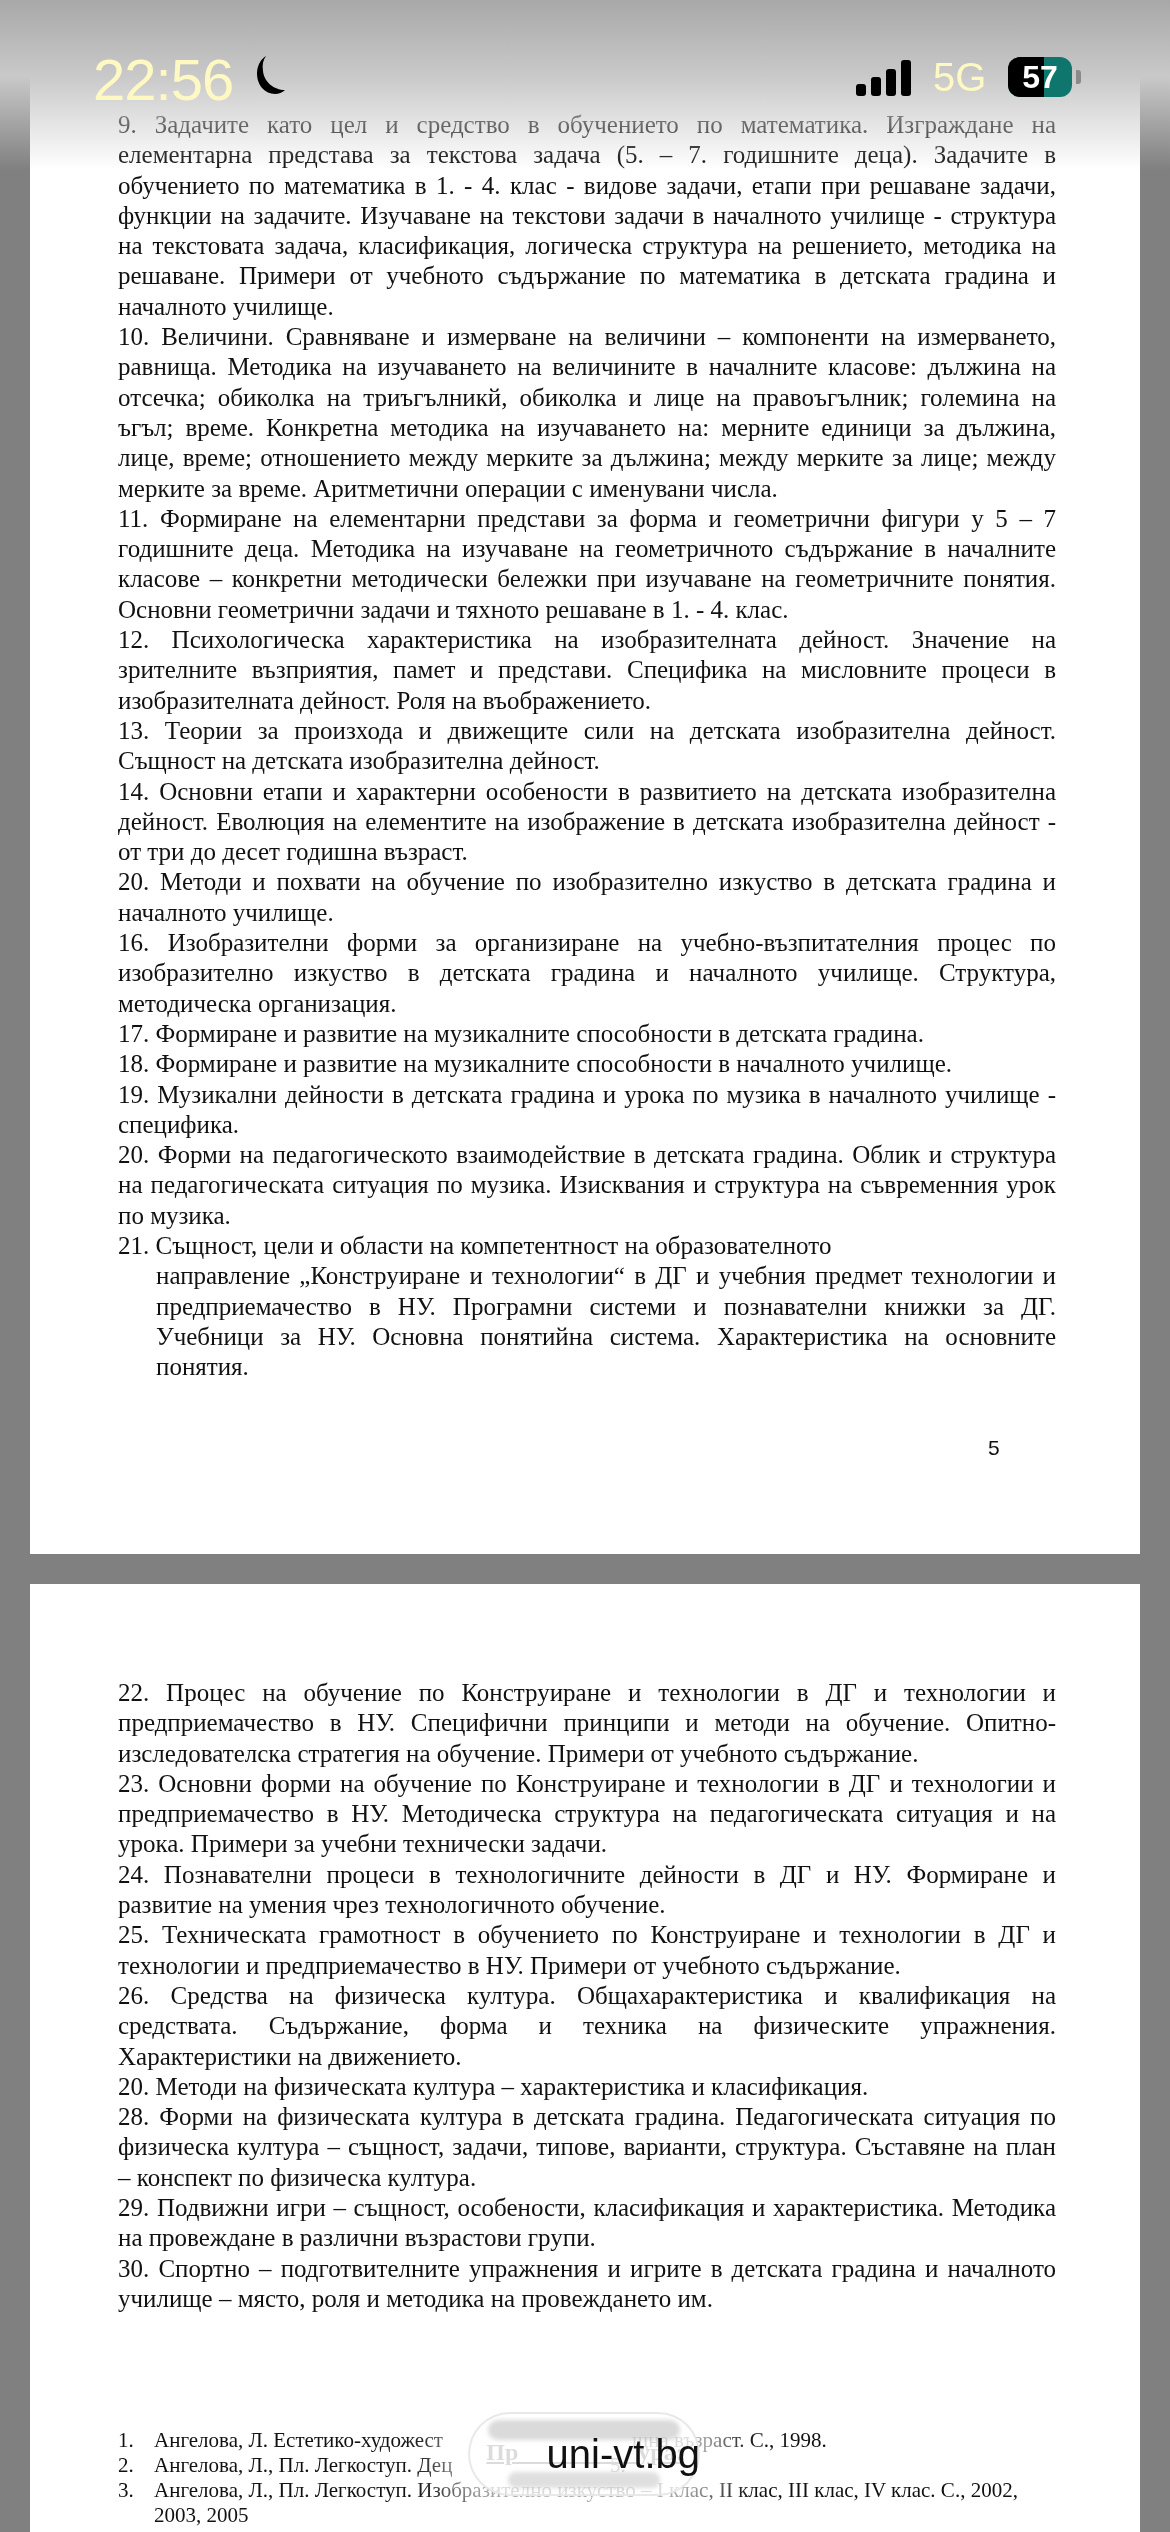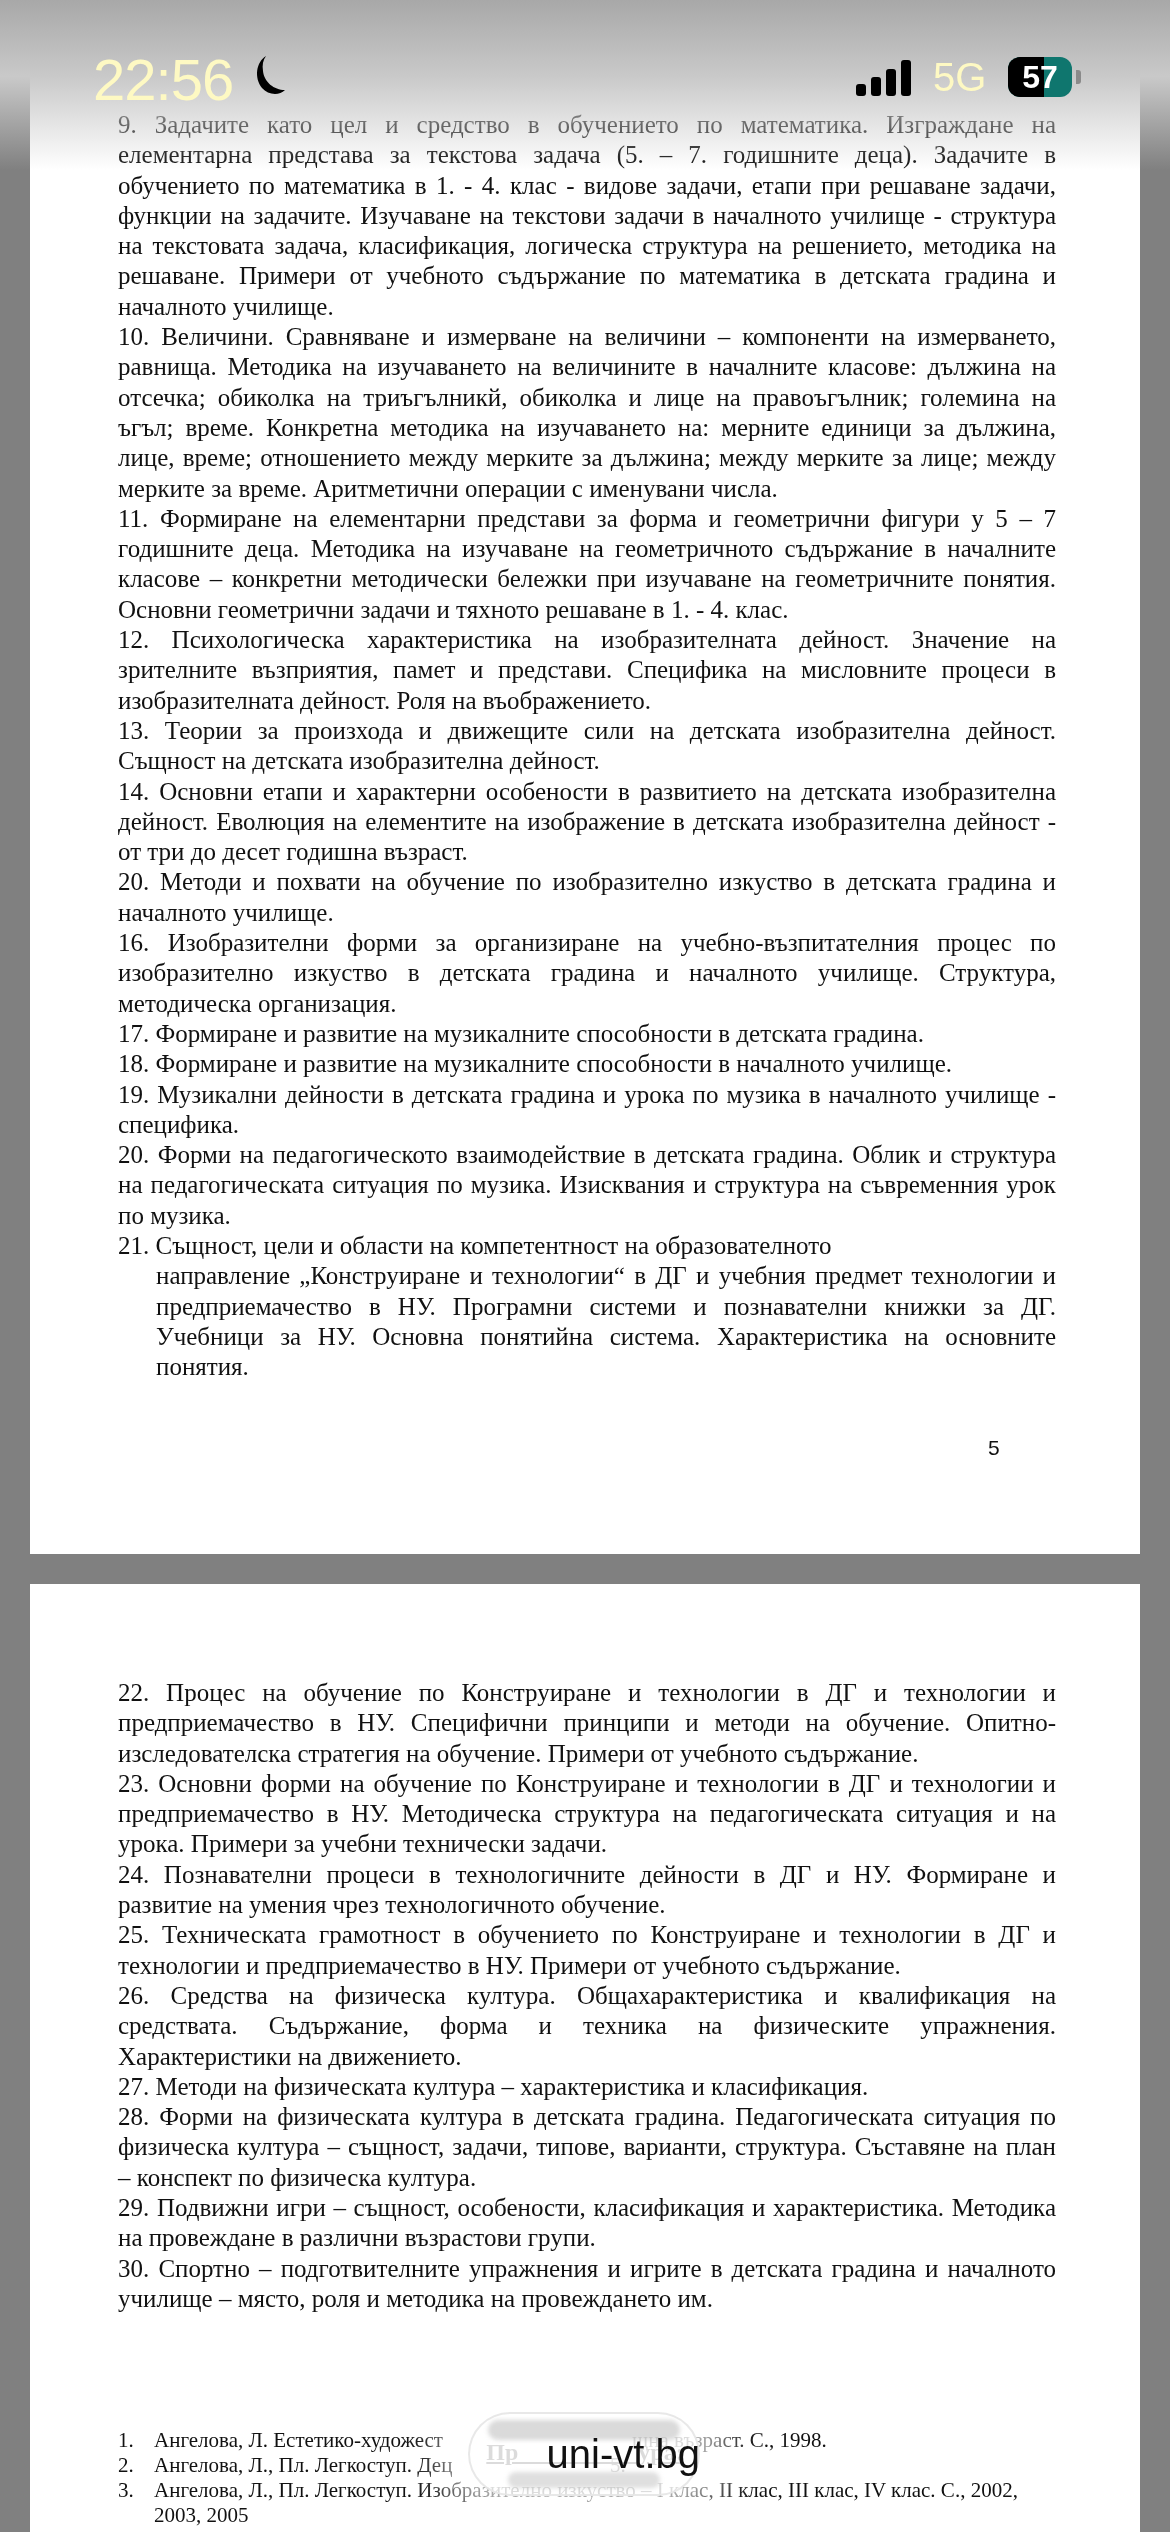--- a/index.html
+++ b/index.html
@@ -120,21 +120,21 @@
   <div class="pnum">5</div>
 </div>
 
 <div class="page" id="page2">
   <div class="content" id="content2">
     <p class="item">22. Процес на обучение по Конструиране и технологии в ДГ и технологии и предприемачество в НУ. Специфични принципи и методи на обучение.  Опитно-изследователска стратегия на обучение. Примери от учебното съдържание.</p>
     <p class="item">23. Основни форми на обучение по Конструиране и технологии в ДГ и технологии и предприемачество в НУ. Методическа структура на педагогическата ситуация и на урока. Примери за учебни технически задачи.</p>
     <p class="item">24. Познавателни процеси в технологичните дейности в ДГ и НУ. Формиране и развитие на  умения чрез технологичното обучение.</p>
     <p class="item">25. Техническата грамотност в обучението по Конструиране и технологии в ДГ и технологии и предприемачество в НУ. Примери от учебното съдържание.</p>
     <p class="item">26. Средства на физическа култура. Общахарактеристика и квалификация на средствата. Съдържание, форма и техника на физическите упражнения. Характеристики на движението.</p>
-    <p class="item">27. Методи на физическата култура – характеристика и класификация.</p>
+    <p class="item">20. Методи на физическата култура – характеристика и класификация.</p>
     <p class="item">28. Форми на физическата култура в детската градина. Педагогическата ситуация по физическа култура – същност, задачи, типове, варианти, структура. Съставяне на план – конспект по физическа култура.</p>
     <p class="item">29. Подвижни игри – същност, особености, класификация и характеристика. Методика на провеждане в различни възрастови групи.</p>
     <p class="item">30. Спортно – подготвителните упражнения и игрите в детската градина и началното училище – място, роля и методика на провеждането им.</p>
   </div>
   <div class="refs-title" style="white-space:pre">Пр                    ура:</div>
   <div class="refs">
     <div class="ref">
       <span class="n">1.</span>
       <span style="white-space:pre">Ангелова, Л. Естетико-художест                                    щна възраст. С., 1998.</span>
     </div>

